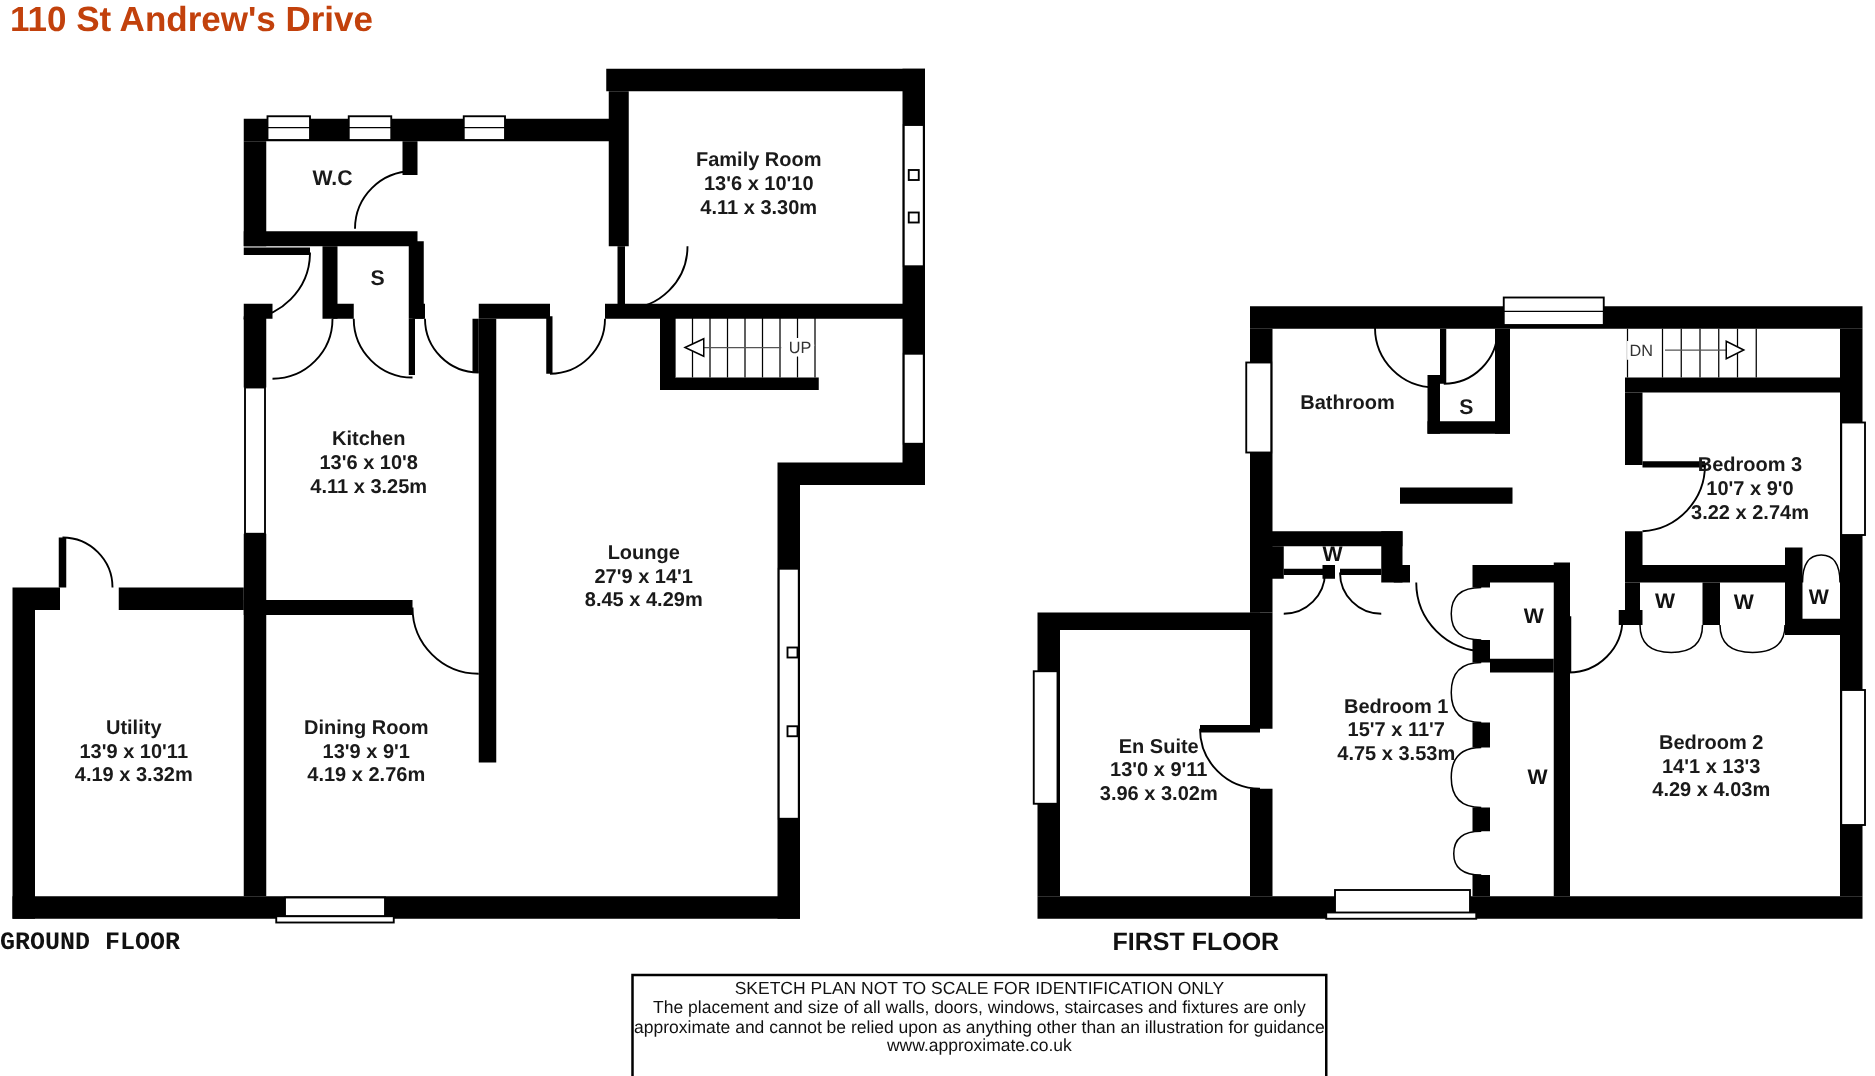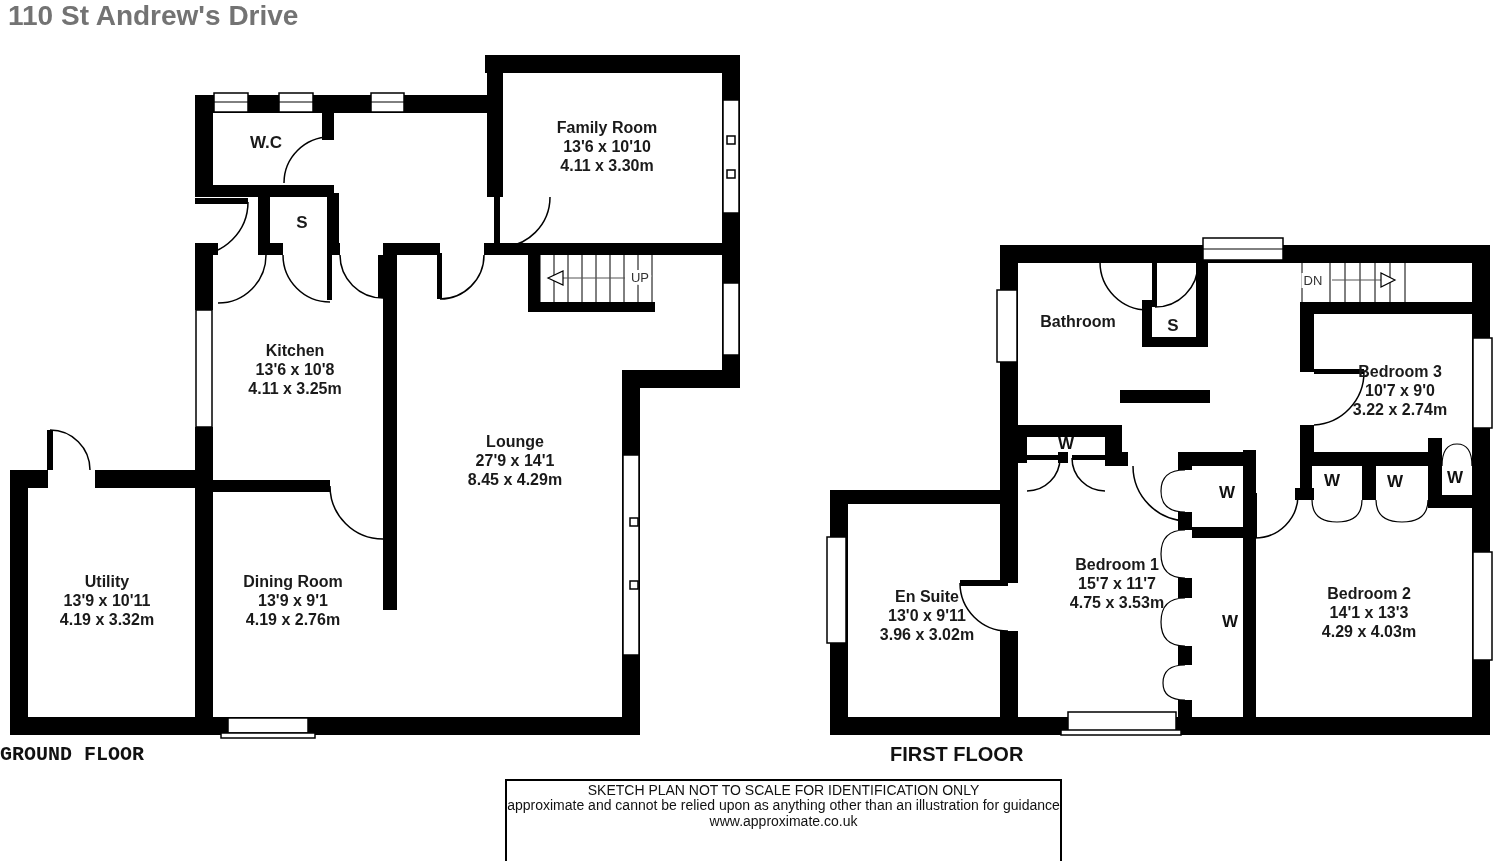--- a/index.html
+++ b/index.html
@@ -14,21 +14,21 @@
   .step{stroke:#000;stroke-width:1;}
   .arrowline{stroke:#555;stroke-width:1;}
   .arrowhead{fill:#fff;stroke:#000;stroke-width:1.2;}
   .room-name,.room-dims{font-family:"Liberation Sans",sans-serif;font-weight:bold;
           font-size:16px;fill:#1a1a1a;text-anchor:middle;}
   .small-room{font-size:17px;}
   .stair-label{font-family:"Liberation Sans",sans-serif;font-size:13px;fill:#333;
           text-anchor:middle;paint-order:stroke;stroke:#fff;stroke-width:6;}
   .w-label{font-family:"Liberation Sans",sans-serif;font-weight:bold;font-size:17px;
           fill:#111;text-anchor:middle;}
-  #page-title{position:absolute;left:8px;top:0px;font-size:28px;font-weight:bold;color:#737373;}
+  #page-title{position:absolute;left:8px;top:0px;font-size:28px;font-weight:bold;color:#c2410c;}
   .floor-label{position:absolute;font-size:20px;font-weight:bold;color:#111;letter-spacing:0px;}
   #ground-floor-label{left:0px;top:743px;font-family:Liberation Mono, monospace;}
   #first-floor-label{left:890px;top:743px;}
   #disclaimer-box{position:absolute;left:505px;top:779px;width:553px;height:78px;
           border:2px solid #000;text-align:center;font-size:14px;color:#111;line-height:15.4px;padding-top:2px;}
 </style>
 </head>
 <body>
 
 <div id="canvas">
@@ -264,17 +264,18 @@
   </g>
 </svg>
 
 <div id="page-title">110 St Andrew's Drive</div>
 
 <div id="ground-floor-label" class="floor-label">GROUND FLOOR</div>
 <div id="first-floor-label" class="floor-label">FIRST FLOOR</div>
 
 <div id="disclaimer-box">
   <div>SKETCH PLAN NOT TO SCALE FOR IDENTIFICATION ONLY</div>
+  <div>The placement and size of all walls, doors, windows, staircases and fixtures are only</div>
   <div>approximate and cannot be relied upon as anything other than an illustration for guidance</div>
   <div>www.approximate.co.uk</div>
 </div>
 
 </div>
 
 </body></html>

